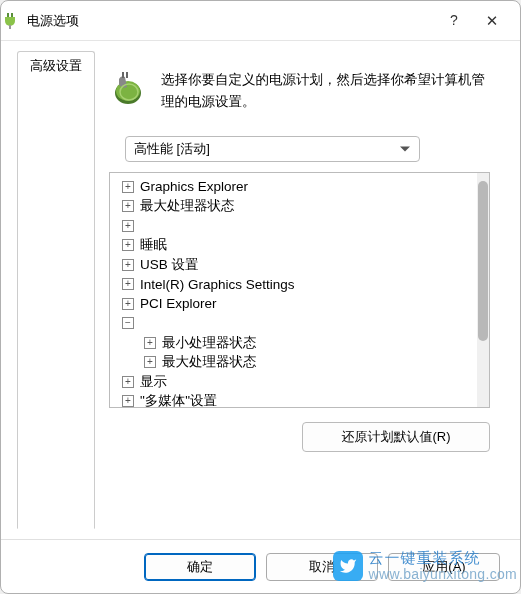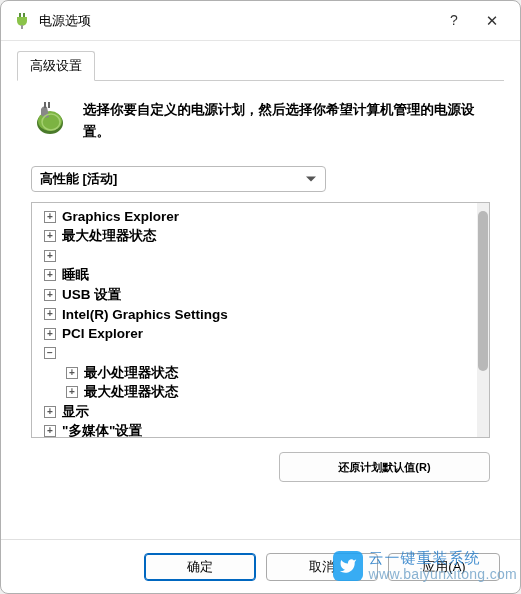--- a/index.html
+++ b/index.html
@@ -19,37 +19,37 @@
       border: 1px solid #b0b0b0;
       border-radius: 8px;
       display: flex;
       flex-direction: column;
       overflow: hidden;
     }
     .titlebar {
       height: 40px;
       display: flex;
       align-items: center;
-      padding: 0 10px 0 12px;
+      padding: 0 10px 0 0;
       border-bottom: 1px solid #e5e5e5;
     }
     .titlebar .app-icon {
       width: 18px; height: 18px;
       margin-right: 8px;
       display: flex; align-items: center; justify-content: center;
     }
     .titlebar .title { font-size: 13px; color: #000; flex: 1; }
     .titlebar .btns { display: flex; gap: 18px; margin-right: 8px; }
     .titlebar .btns span { width: 20px; text-align: center; color: #333; font-size: 14px; cursor: default; }
     .titlebar .btns .close { font-size: 15px; }
     .content-area {
       flex: 1;
       padding: 10px 16px 10px 16px;
       display: flex;
-      flex-direction: column;
+      flex-direction: row;
     }
     .tabstrip {
       display: flex;
       border-bottom: 1px solid #ccc;
       margin-bottom: 0;
     }
     .tab {
       padding: 5px 12px;
       border: 1px solid #ccc;
       border-bottom: 1px solid #fff;
@@ -61,21 +61,20 @@
       color: #000;
       position: relative;
       z-index: 2;
     }
     .tabpanel {
       border: none;
       padding: 18px 14px 10px 14px;
       flex: 1;
       display: flex;
       flex-direction: column;
-      font-weight: bold;
     }
     .intro {
       display: flex;
       gap: 14px;
       margin-bottom: 24px;
       align-items: flex-start;
     }
     .intro .bigicon { width: 38px; height: 38px; flex-shrink: 0; }
     .intro .text { font-size: 13.5px; color: #000; line-height: 1.6; }
     .plan-select {
@@ -84,21 +83,21 @@
       border: 1px solid #bbb;
       border-radius: 4px;
       padding: 2px 24px 2px 8px;
       font-size: 13px;
       color: #000;
       background: #fff;
       position: relative;
       display: flex;
       align-items: center;
       margin-bottom: 10px;
-      margin-left: 0px;
+      margin-left: 16px;
     }
     .plan-select::after {
       content: "";
       position: absolute;
       right: 9px; top: 50%;
       width: 0; height: 0;
       border-left: 5px solid transparent;
       border-right: 5px solid transparent;
       border-top: 5px solid #555;
       transform: translateY(-50%);
@@ -149,26 +148,26 @@
       flex-shrink: 0;
       background: #fff;
     }
     .row-label {}
     .restore-row {
       display: flex;
       justify-content: flex-end;
       margin-top: 14px;
     }
     .restore-btn {
-      width: 211px;
+      width: 188px;
       height: 30px;
       border: 1px solid #bbb;
       border-radius: 4px;
       background: #fdfdfd;
-      font-size: 11px;
+      font-size: 13px;
       color: #000;
       display: flex;
       align-items: center;
       justify-content: center;
     }
     .footer {
       height: 54px;
       border-top: 1px solid #e0e0e0;
       display: flex;
       align-items: center;

